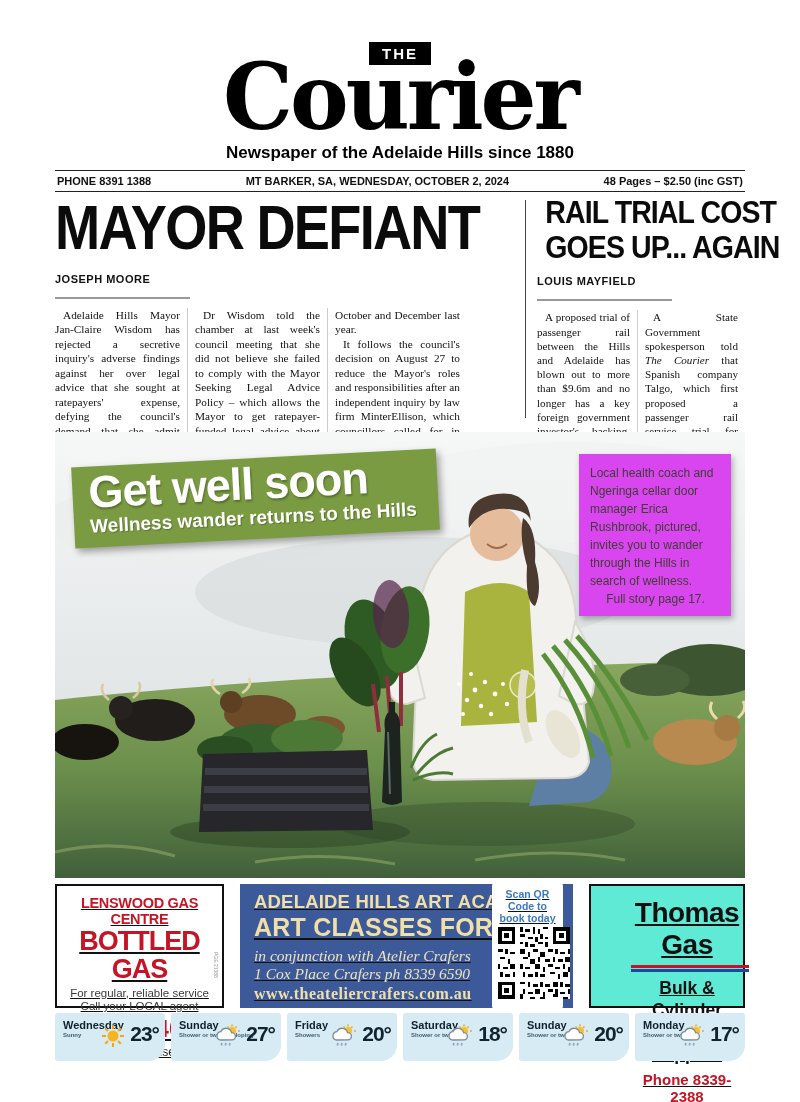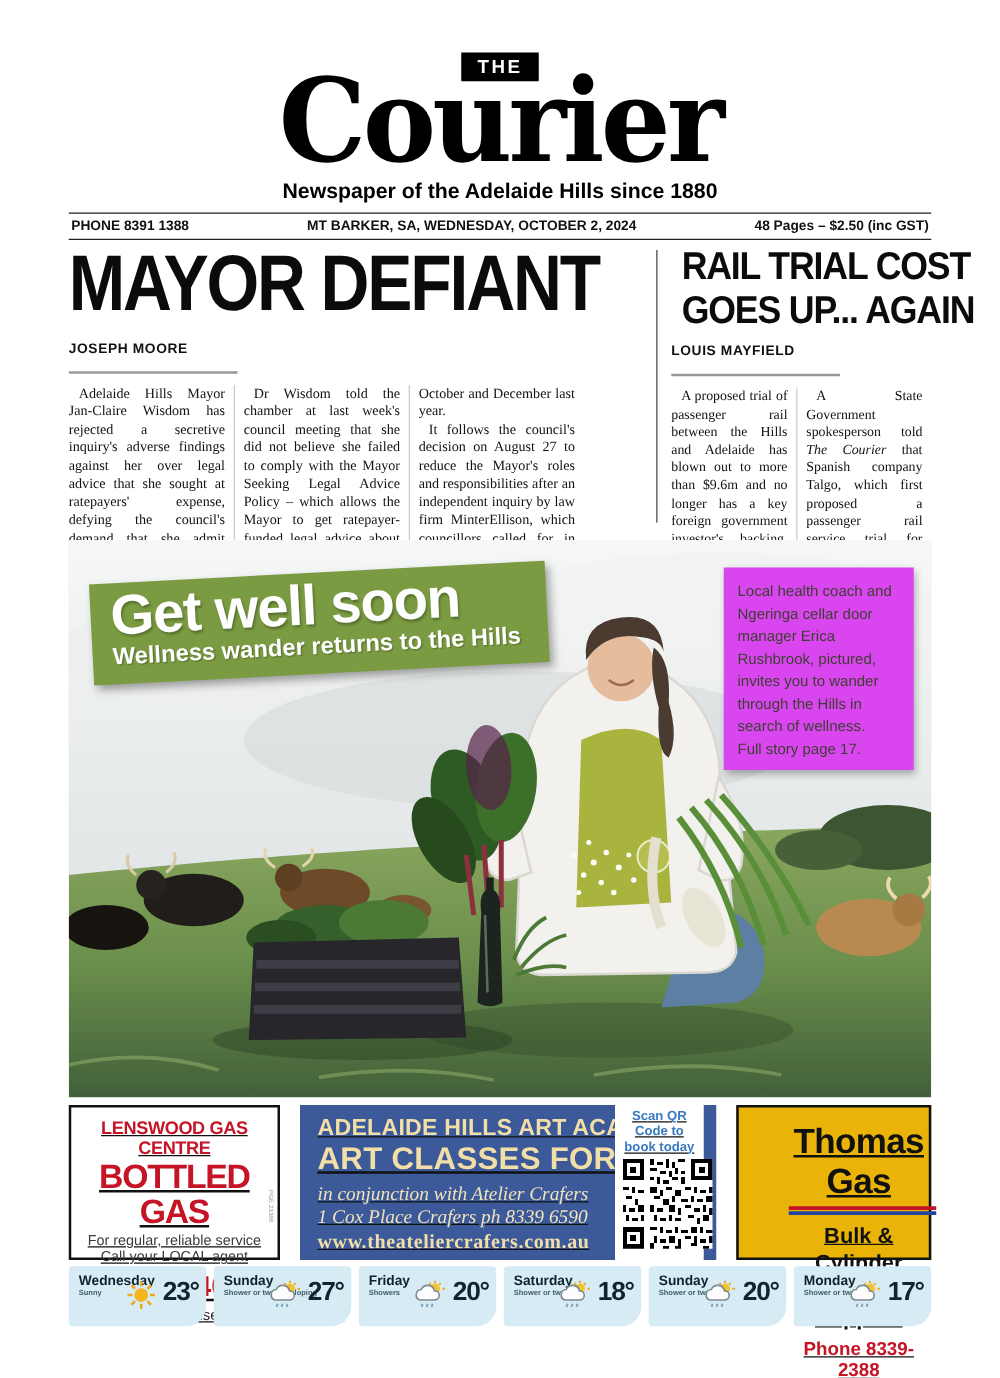--- a/index.html
+++ b/index.html
@@ -34,42 +34,42 @@
   .rail .byline { margin-top:10px; }
   .rail .body-cols { font-size:11.1px; }
 
   
   .photo { position:absolute; top:432px; left:55px; width:690px; height:446px; overflow:hidden; background:#dfe3e3; }
   .photo svg.scene { position:absolute; inset:0; display:block; }
   .banner { position:absolute; top:26px; left:18px; transform:rotate(-3deg); background:#7a9b41; padding:2px 22px 10px 16px; box-shadow:3px 4px 7px rgba(0,0,0,0.35); }
   .banner-title { font-size:45px; font-weight:800; color:#fff; letter-spacing:-1px; text-shadow:1px 2px 2px rgba(0,0,0,0.28); line-height:1.05; }
   .banner-sub { font-size:19px; font-weight:bold; color:#fff; text-shadow:1px 1px 1px rgba(0,0,0,0.25); margin-top:0; }
   .photo-caption { position:absolute; top:22px; right:14px; width:152px; background:#d946ef; color:#3e3f31; font-size:12px; font-weight:normal; line-height:1.5; padding:10px 10px 8px 11px; box-shadow:2px 3px 6px rgba(0,0,0,0.3); }
-  .photo-caption .more { text-align:left; }
+  .photo-caption .more { text-align:center; }
 
   
   .ads { position:absolute; top:884px; left:55px; width:690px; height:124px; display:flex; gap:16px;text-decoration:underline; }
   .ad-lenswood { width:172px; background:#fff; border:2px solid #111; text-align:center; padding-top:9px; position:relative; }
   .lw-1 { color:#c41425; font-weight:bold; font-size:14.5px; letter-spacing:-0.3px; }
   .lw-2 { color:#c41425; font-weight:800; font-size:27px; letter-spacing:-1px; line-height:1.05; }
   .lw-3 { color:#3a3a3a; font-size:11.5px; margin-top:3px; line-height:1.2; }
   .lw-phone { color:#c41425; font-weight:800; font-size:23px; margin-top:2px; }
   .lw-5 { color:#222; font-size:12px; margin-top:2px; }
   .lw-5 b { text-decoration:underline; }
   .lw-code { position:absolute; right:3px; bottom:28px; writing-mode:vertical-rl; font-size:5px; color:#999; }
   .ad-art { flex:1; background:#3c5a99; display:flex; align-items:center; }
   .art-text { padding:10px 6px 8px 14px; width:252px; }
   .art-1 { color:#f2dfa7; font-weight:800; font-size:18.5px; letter-spacing:0.2px; white-space:nowrap; }
   .art-2 { color:#f2dfa7; font-weight:800; font-size:25px; letter-spacing:0.2px; white-space:nowrap; }
   .art-3 { color:#f0e3bb; font-family:"Liberation Serif", serif; font-style:italic; font-size:15.5px; margin-top:5px; white-space:nowrap; }
   .art-4 { color:#f0e3bb; font-family:"Liberation Serif", serif; font-style:italic; font-size:15.5px; white-space:nowrap; }
   .art-web { color:#f2dfa7; font-family:"Liberation Serif", serif; font-weight:bold; font-size:16px; letter-spacing:0.5px; margin-top:2px; white-space:nowrap; }
   .qr-box { background:#fff; width:71px; margin-left:auto; margin-right:10px; border-radius:3px; padding:5px 6px 6px; text-align:center; }
   .qr-label { color:#3a79c2; font-weight:800; font-size:10.5px; line-height:1.15; margin-bottom:3px; }
-  .ad-thomas { width:156px; background:#eab308; border:2px solid #111; text-align:center; padding-top:11px;padding-left:40px; }
+  .ad-thomas { width:156px; background:#5eead4; border:2px solid #111; text-align:center; padding-top:11px;padding-left:40px; }
   .th-name { font-size:28px; font-weight:bold; letter-spacing:-0.5px; color:#111; }
   .th-rule { width:118px; margin:4px auto 6px; }
   .th-rule .r { height:3px; background:#c41425; }
   .th-rule .b { height:3px; background:#23459c; margin-top:1px; }
   .th-l { font-size:17.5px; font-weight:bold; color:#111; line-height:1.25; }
   .th-phone { color:#c41425; font-weight:800; font-size:15px; margin-top:5px; }
 
   
   .weather { position:absolute; top:1013px; left:55px; width:690px; display:flex; gap:6px; }
   .wcard { flex:1; background:#d6ebf4; border-radius:3px 3px 16px 3px; height:48px; position:relative; padding:6px 6px 0 8px; }

